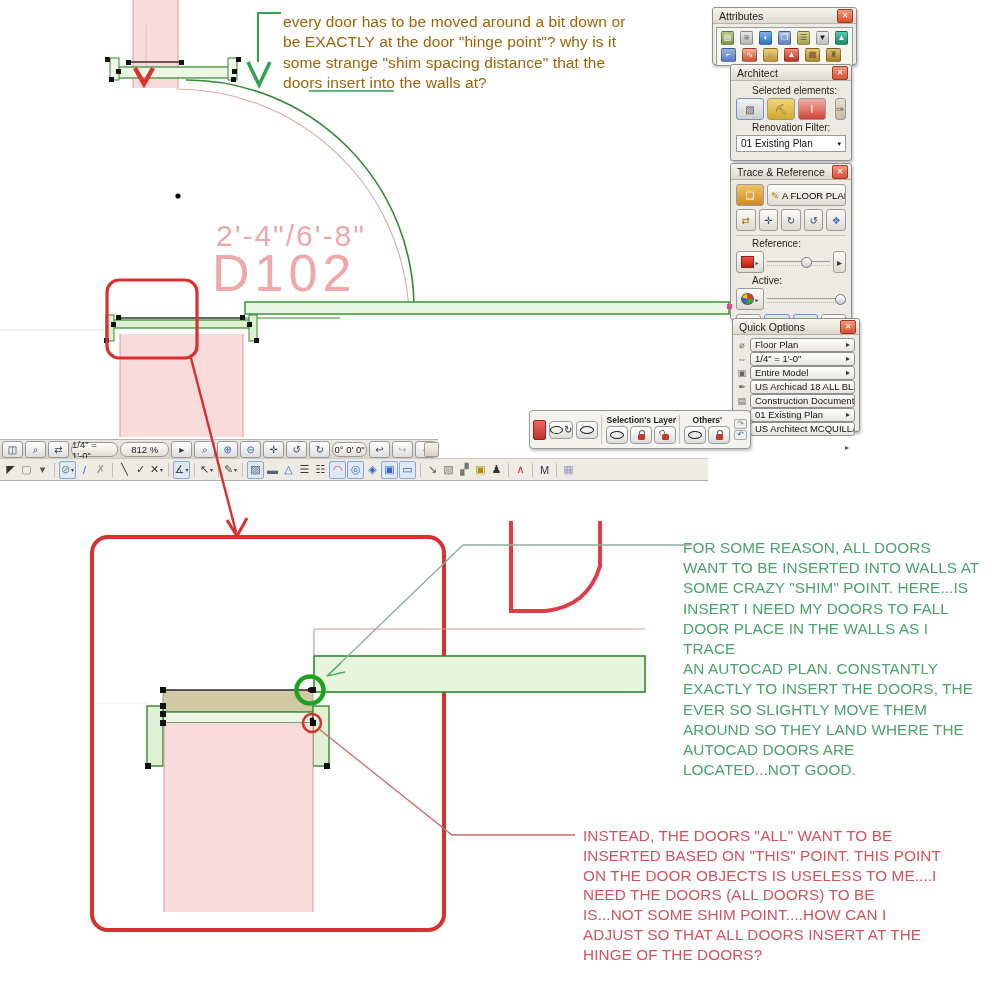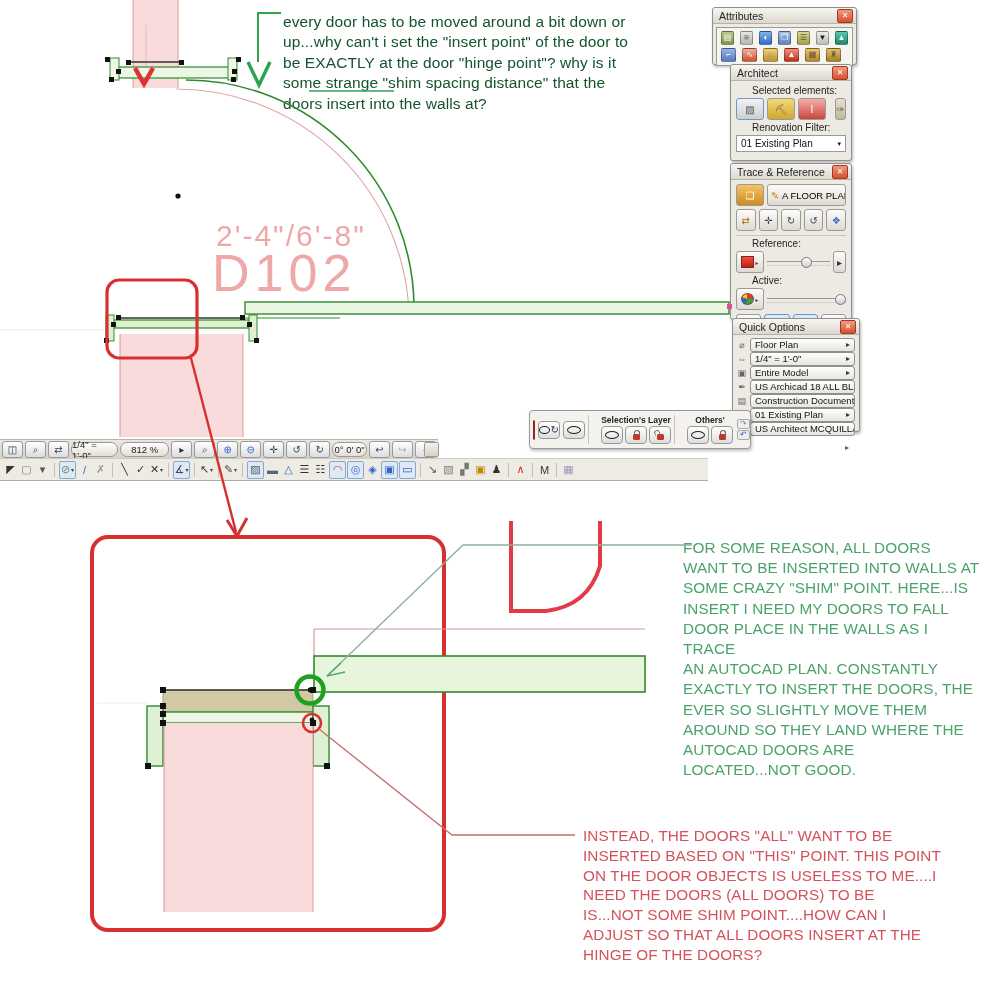--- a/index.html
+++ b/index.html
@@ -1,20 +1,20 @@
 <!DOCTYPE html>
 <html><head>
 <meta charset="utf-8">
 <style>
   html,body{margin:0;padding:0;background:#fff}
   #screen{position:relative;width:999px;height:991px;background:#ffffff;overflow:hidden;
           font-family:"Liberation Sans",sans-serif}
   
   .note{position:absolute;z-index:2;letter-spacing:.1px}
-  .top-note{left:283px;top:12px;width:402px;color:#14532d;font-size:15.5px;line-height:20.4px}
+  .top-note{left:283px;top:12px;width:402px;color:#a16207;font-size:15.5px;line-height:20.4px}
   .green-note{left:683px;top:538px;width:300px;color:#4aa36a;font-size:15.3px;line-height:20.2px}
   .red-note{left:583px;top:826px;width:368px;color:#d4525c;font-size:15.3px;line-height:19.8px}
   .dim-text{position:absolute;z-index:1;color:#efa8a8;font-weight:400}
   .dim1{left:216px;top:219px;font-size:30px;letter-spacing:2px}
   .dtag{left:212px;top:243px;font-size:52px;letter-spacing:5px}
   
   #draw{position:absolute;left:0;top:0;z-index:6;pointer-events:none}
   
   .palette{position:absolute;background:#eceae2;border:1px solid #8f8f8f;border-radius:3px;
            box-shadow:1px 2px 3px rgba(0,0,0,.28);z-index:5}
@@ -53,21 +53,21 @@
            font-size:9.5px;display:flex;align-items:center;padding:0 4px;white-space:nowrap;overflow:hidden;color:#111}
   .qo-pill .sp{flex:1}
   .qo-arrow{font-size:8px;color:#333}
   
   .ql{position:absolute;left:529px;top:410px;width:214px;height:37px;background:#f4f2ec;border:1px solid #9a9a9a;
       border-radius:4px;box-shadow:1px 2px 3px rgba(0,0,0,.25);z-index:5;display:flex;align-items:center;
       gap:3px;padding:0 3px}
   .ql-chip{width:11px;height:18px;background:linear-gradient(#e66,#b32);border:1px solid #922;border-radius:2px}
   .ql-btn{height:16px;min-width:20px;border:1px solid #999;border-radius:4px;background:linear-gradient(#fff,#ddd);
           display:flex;align-items:center;justify-content:center;font-size:10px;color:#333;gap:1px}
-  .ql-group{display:flex;flex-direction:column;align-items:center;gap:1px;border-left:1px solid #c8c4bc;padding-left:12px}
+  .ql-group{display:flex;flex-direction:column;align-items:center;gap:1px;border-left:1px solid #c8c4bc;padding-left:4px}
   .ql-label{font-size:8.5px;font-weight:bold;color:#222;white-space:nowrap}
   .ql-row{display:flex;gap:2px}
   .eye{width:12px;height:6px;border:1.2px solid #222;border-radius:50%;display:inline-block}
   .lockb{width:7px;height:6px;background:#c0392b;border-radius:1.5px;position:relative;display:inline-block;margin-top:4px}
   .lockb::before{content:"";position:absolute;left:1px;top:-4px;width:4px;height:4px;border:1.2px solid #666;
                  border-bottom:none;border-radius:3px 3px 0 0}
   .unlockb::before{left:-3px;transform:rotate(-20deg)}
   .ql-mini{display:flex;flex-direction:column;gap:1px;margin-left:1px}
   .ql-mini span{font-size:8px;line-height:8px;color:#888;border:1px solid #aaa;border-radius:2px;padding:0 2px;background:#eee}
   
@@ -92,21 +92,20 @@
 </head>
 <body>
 
 <div id="screen">
 
   <div class="dim-text dim1">2'-4"/6'-8"</div>
   <div class="dim-text dtag">D102</div>
 
   <div class="note top-note">
       <div>every door has to be moved around a bit down or</div>
-      <div>up...why can't i set the "insert point" of the door to</div>
       <div>be EXACTLY at the door "hinge point"? why is it</div>
       <div>some strange "shim spacing distance" that the</div>
       <div>doors insert into the walls at?</div>
     </div>
   <div class="note green-note">
       <div>FOR SOME REASON, ALL DOORS</div>
       <div>WANT TO BE INSERTED INTO WALLS AT</div>
       <div>SOME CRAZY "SHIM" POINT. HERE...IS</div>
       <div>INSERT I NEED MY DOORS TO FALL</div>
       <div>DOOR PLACE IN THE WALLS AS I TRACE</div>

